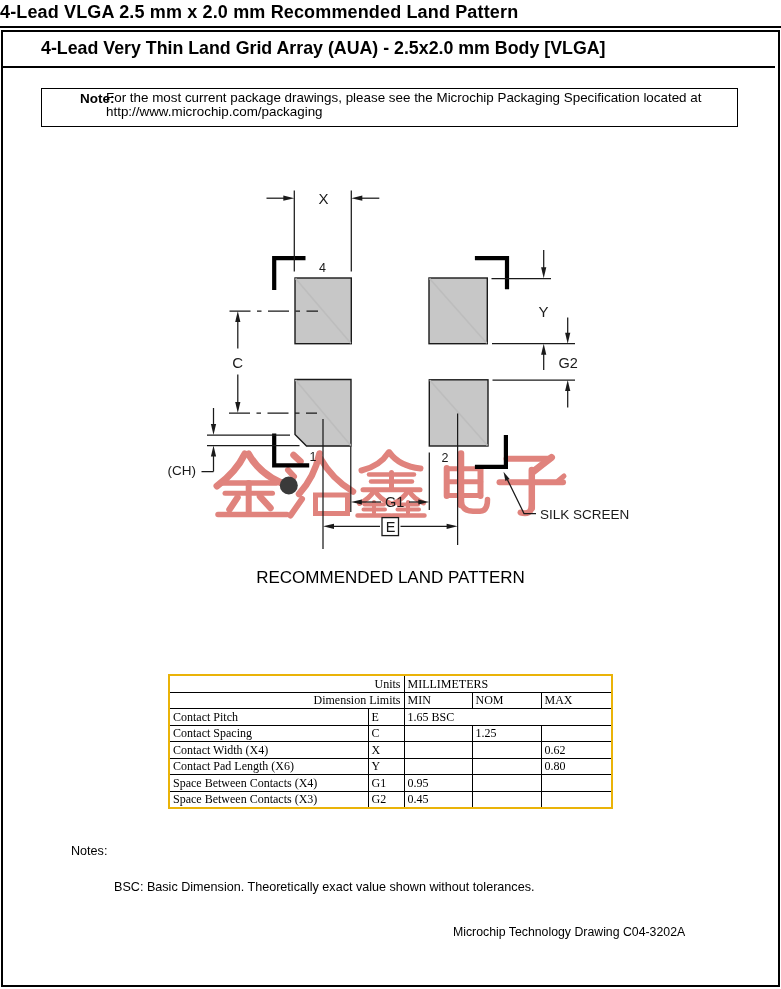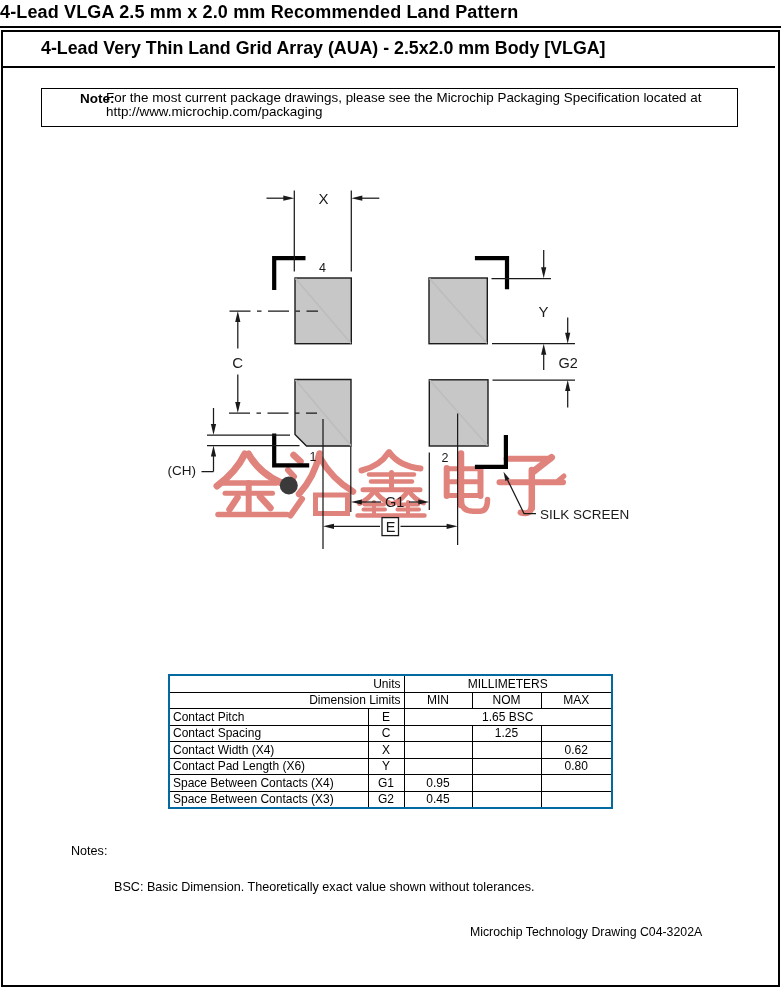--- a/index.html
+++ b/index.html
@@ -1,21 +1,21 @@
 <!DOCTYPE html>
 <html><head>
 <meta charset="utf-8">
 <style>
   html,body{margin:0;padding:0;background:#ffffff;}
   body{width:781px;height:989px;font-family:"Liberation Sans",sans-serif;color:#000;}
   .abs{position:absolute;}
   #page{position:relative;width:781px;height:989px;overflow:hidden;}
-  table.abs{border:2px solid #0369a1;}
+  table.abs{border:2px solid #eab308;font-family:Liberation Serif, serif;}
   table.abs td{border:1px solid #000;height:15.5px;padding:0 3px;font-size:12px;line-height:12px;overflow:hidden;white-space:nowrap;}
-  td.c{text-align:center;padding:0 1px;}
+  td.c{text-align:left;padding:0 1px;}
   td.r{text-align:right;padding-right:4px;}
 </style>
 </head>
 <body>
 <div id="page">
 
 <div class="abs" style="left:0px;top:2px;font-size:18px;letter-spacing:0.15px;font-weight:bold;white-space:nowrap;">4-Lead VLGA 2.5 mm x 2.0 mm Recommended Land Pattern</div>
 
 <div class="abs" style="left:0px;top:25.8px;width:781px;height:2.2px;background:#000;"></div>
 
@@ -212,20 +212,21 @@
 
     <g>
       <polygon points="503.5,471.8 505.4,480.9 509.6,478.9" fill="#1a1a1a" stroke="none"></polygon>
       <path d="M507.5 479.9 L524 513.5 H536"></path>
     </g>
 
     <text x="540" y="519" font-size="13.5" fill="#1a1a1a" stroke="none" font-family="Liberation Sans,sans-serif">SILK SCREEN</text>
   </g>
 </svg>
 
+<div class="abs" style="left:0px;top:568px;width:781px;text-align:center;font-size:17px;">RECOMMENDED LAND PATTERN</div>
 
 <table class="abs" style="left:168px;top:674px;border-collapse:collapse;font-size:12px;table-layout:fixed;" cellspacing="0">
   <colgroup>
         <col style="width:199px">
         <col style="width:36px">
         <col style="width:68px">
         <col style="width:69px">
         <col style="width:71px">
       </colgroup>
   <tbody>
@@ -280,15 +281,15 @@
           <td class="c"></td>
         </tr>
 </tbody>
     </table>
 
 <div class="abs" style="left:71px;top:844px;font-size:12.6px;">Notes:</div>
 
 
 <div class="abs" style="left:114px;top:879.5px;font-size:12.6px;">BSC: Basic Dimension. Theoretically exact value shown without tolerances.</div>
 
-<div class="abs" style="left:470px;top:925px;font-size:12.3px;">Microchip Technology Drawing C04-3202A</div>
+<div class="abs" style="left:453px;top:925px;font-size:12.3px;">Microchip Technology Drawing C04-3202A</div>
 
 </div>
 
 </body></html>

